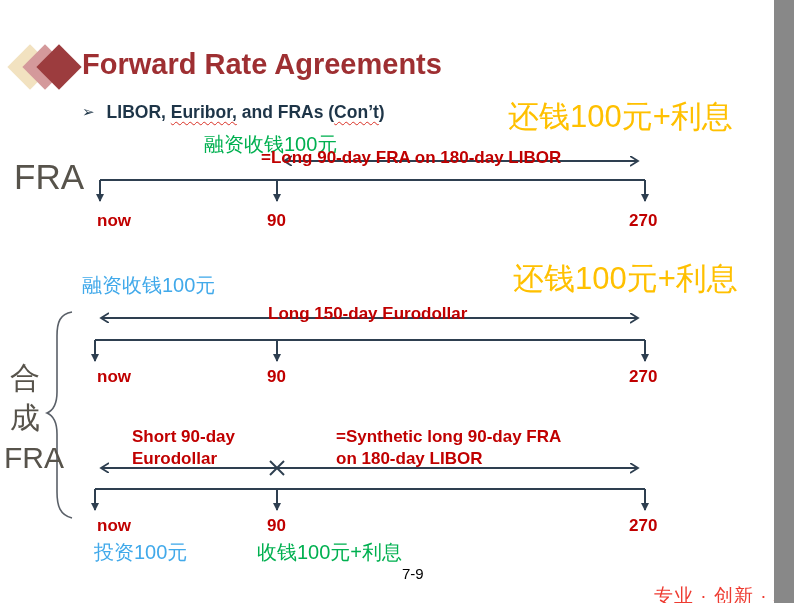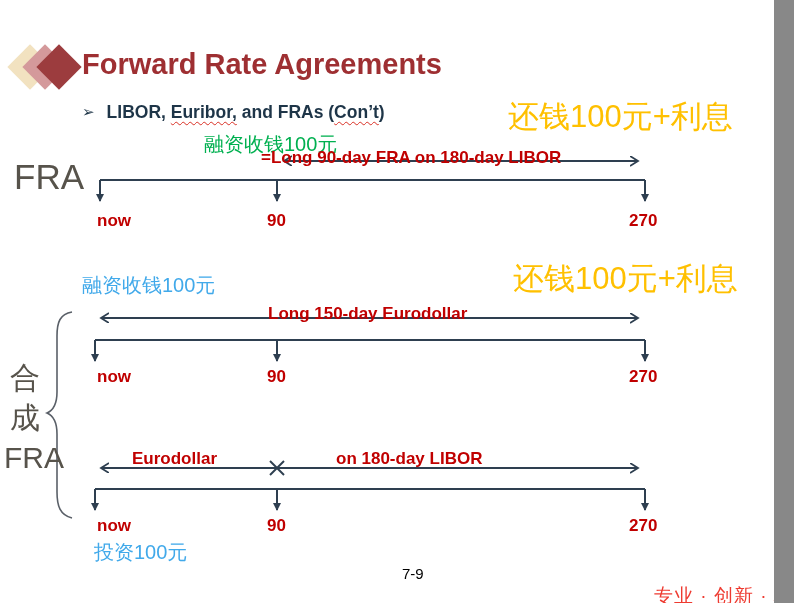--- a/index.html
+++ b/index.html
@@ -93,25 +93,28 @@
   <div class="abs orange-big" style="left:513px;top:258px;">还钱100元+利息</div>
   <div class="abs red-lbl" style="left:268px;top:295px;">Long 150-day Eurodollar</div>
   <div class="abs tick" style="left:97px;top:367px;">now</div>
   <div class="abs tick" style="left:267px;top:367px;">90</div>
   <div class="abs tick" style="left:629px;top:367px;">270</div>
 
   <div class="abs side-lbl" style="left:10px;top:358px;font-size:30px;">合</div>
   <div class="abs side-lbl" style="left:10px;top:398px;font-size:30px;">成</div>
   <div class="abs side-lbl" style="left:4px;top:441px;font-size:30px;">FRA</div>
 
+  <div class="abs red-lbl" style="left:132px;top:418px;">Short 90-day</div>
   <div class="abs red-lbl" style="left:132px;top:440px;">Eurodollar</div>
+  <div class="abs red-lbl" style="left:336px;top:418px;">=Synthetic long 90-day FRA</div>
   <div class="abs red-lbl" style="left:336px;top:440px;">on 180-day LIBOR</div>
 
   <div class="abs tick" style="left:97px;top:516px;">now</div>
   <div class="abs tick" style="left:267px;top:516px;">90</div>
   <div class="abs tick" style="left:629px;top:516px;">270</div>
 
   <div class="abs blue-note" style="left:94px;top:539px;">投资100元</div>
+  <div class="abs green-note" style="left:257px;top:539px;">收钱100元+利息</div>
 
   <div class="abs page-num">7-9</div>
   <div class="abs slogan">专业 · 创新 · 增值</div>
 
 </div>
 
 </body></html>

